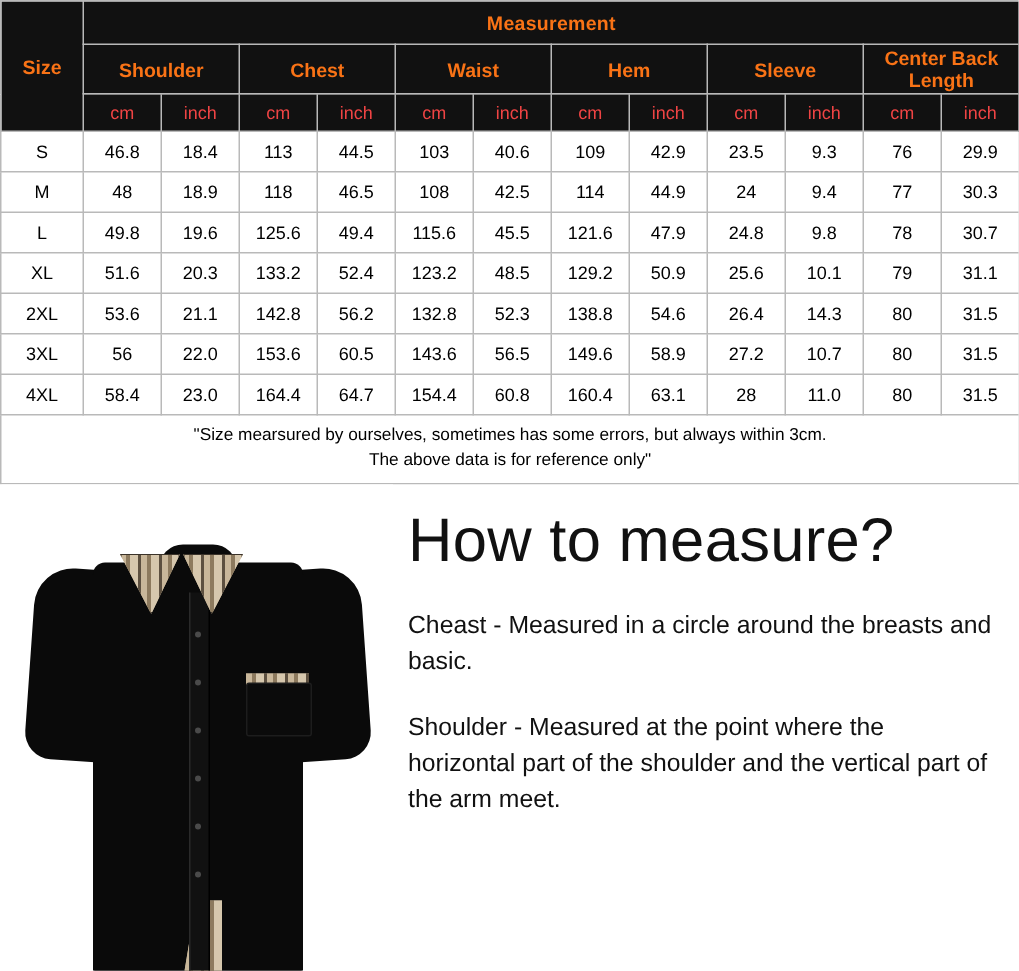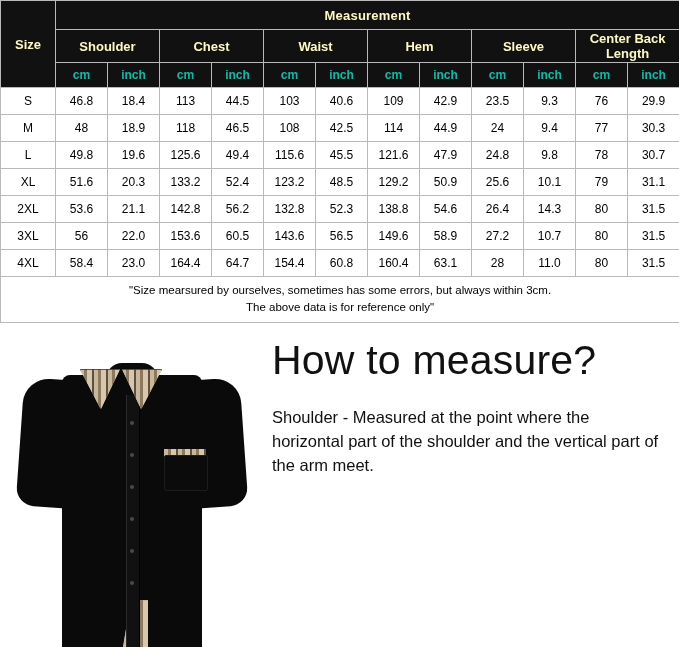--- a/index.html
+++ b/index.html
@@ -26,39 +26,39 @@
     table-layout: fixed;
   }
   table.size-table th,
   table.size-table td {
     border: 1px solid #b9b9b9;
     text-align: center;
     vertical-align: middle;
   }
   .hdr-dark {
     background: #111111;
-    color: #fef9c3;
+    color: #f97316;
     font-weight: bold;
   }
   .hdr-title {
     font-size: 13px;
     height: 26px;
     letter-spacing: 0.2px;
   }
   .hdr-group {
     font-size: 13px;
     height: 30px;
   }
   .hdr-size {
     font-size: 13px;
   }
   .hdr-unit {
     background: #111111;
-    color: #14b8a6;
-    font-weight: bold;
+    color: #ef4444;
+    font-weight: normal;
     font-size: 12px;
     height: 22px;
   }
   .cell {
     font-size: 12px;
     height: 24px;
     background: #ffffff;
     color: #000;
   }
   .cell-size {
@@ -398,16 +398,17 @@
       <div class="btn-dot" style="top:108px"></div>
       <div class="btn-dot" style="top:140px"></div>
       <div class="btn-dot" style="top:172px"></div>
       <div class="btn-dot" style="top:204px"></div>
       <div class="btn-dot" style="top:236px"></div>
     </div>
   </div>
 
   <div class="measure-pane">
     <div class="measure-title">How to measure?</div>
+    <p class="measure-p">Cheast - Measured in a circle around the breasts and basic.</p>
     <p class="measure-p">Shoulder - Measured at the point where the horizontal part of the shoulder and the vertical part of the arm meet.</p>
   </div>
 
 </div>
 
 </body></html>

